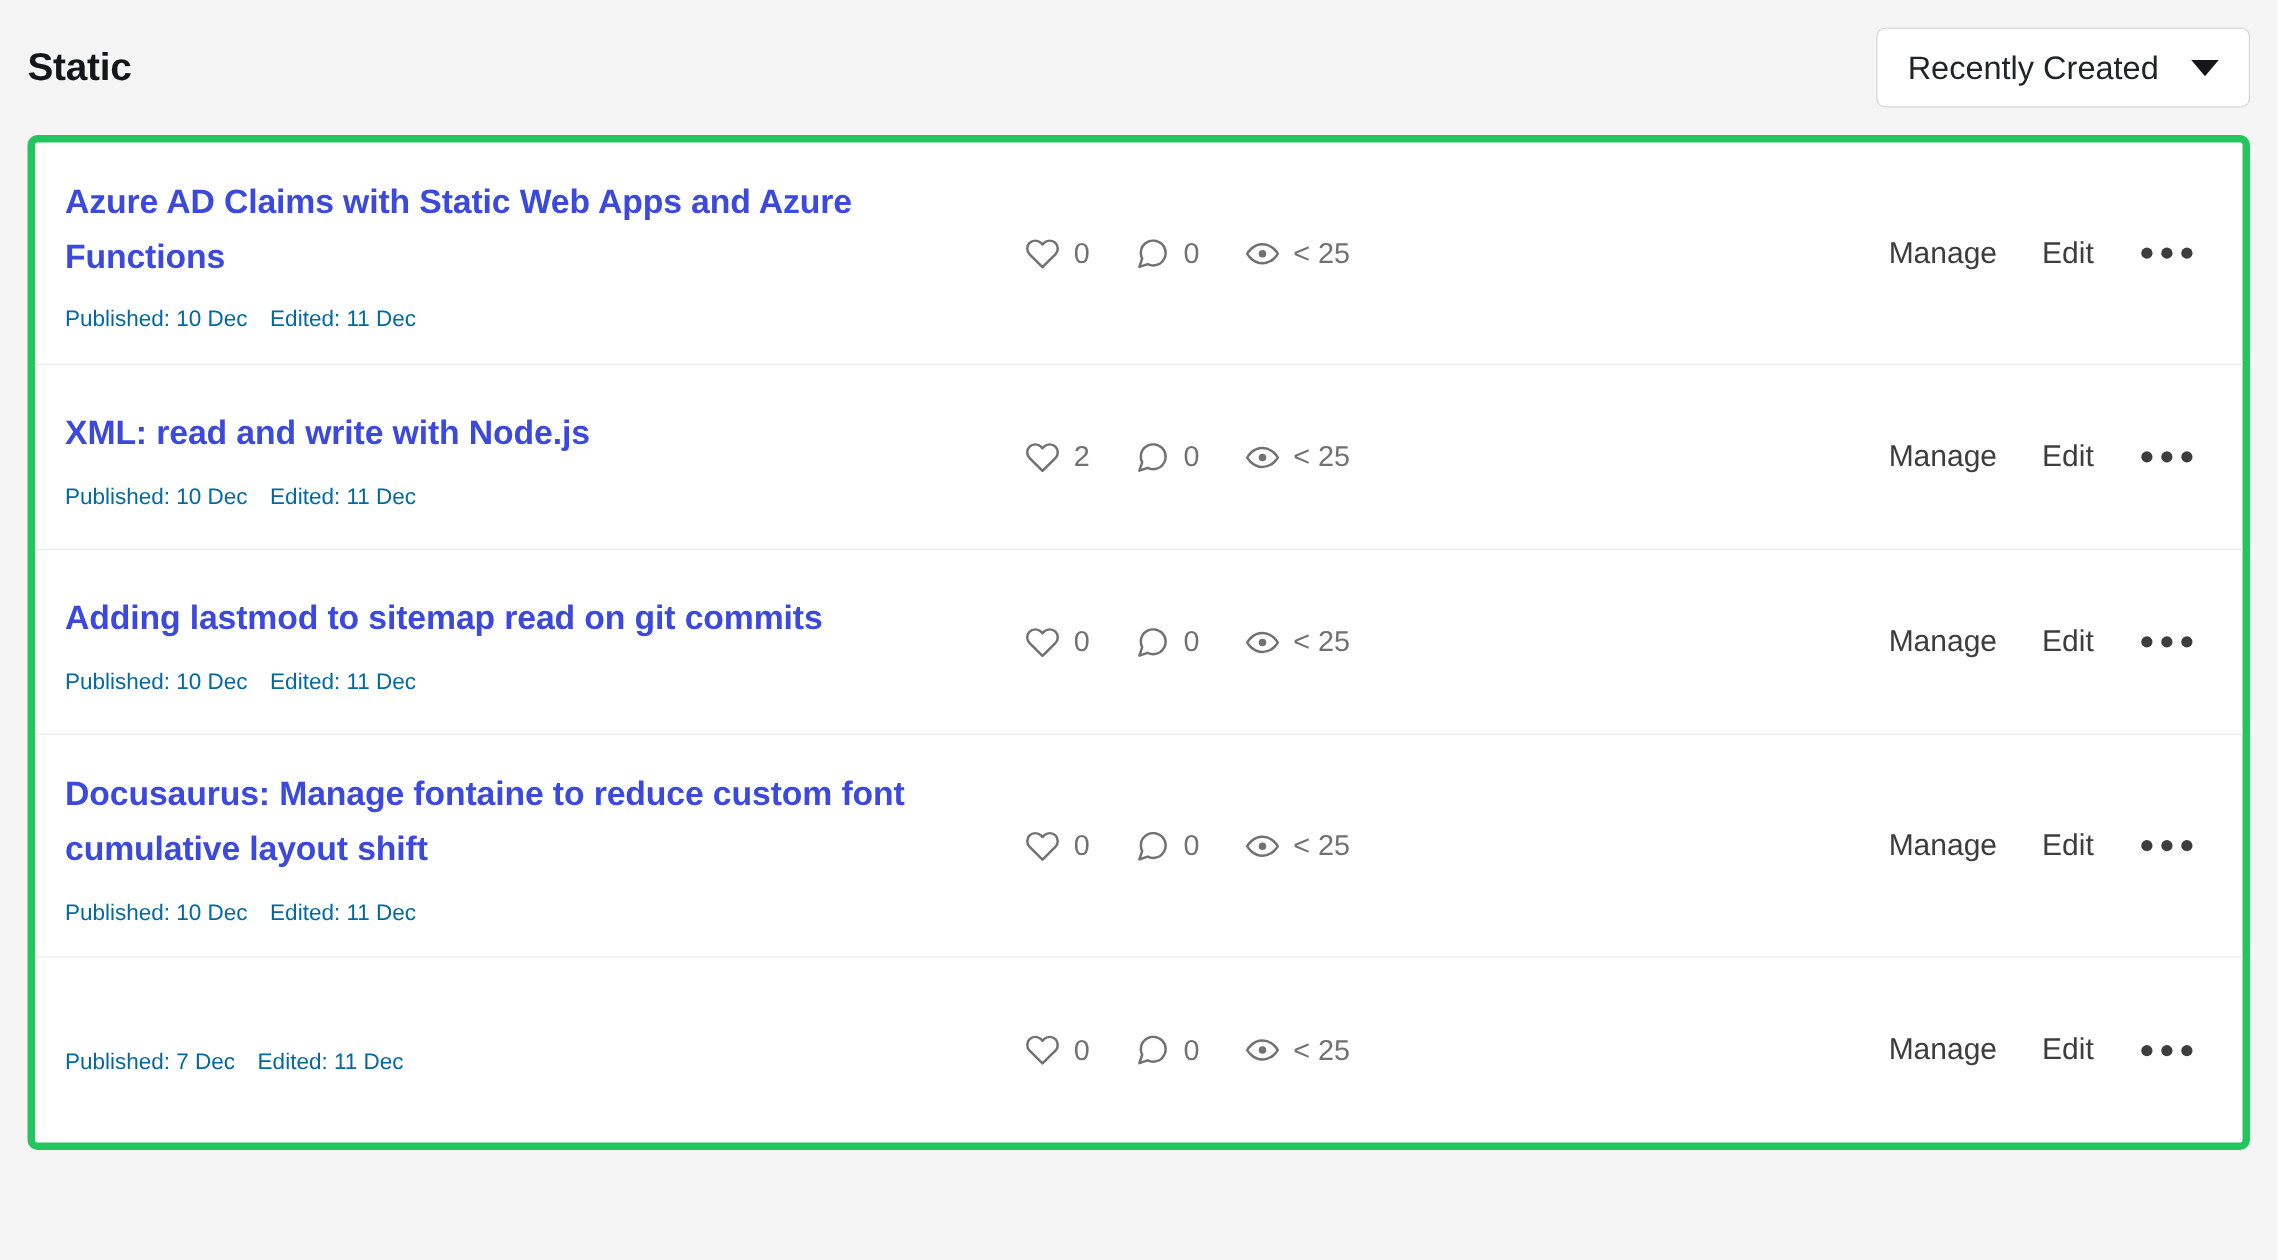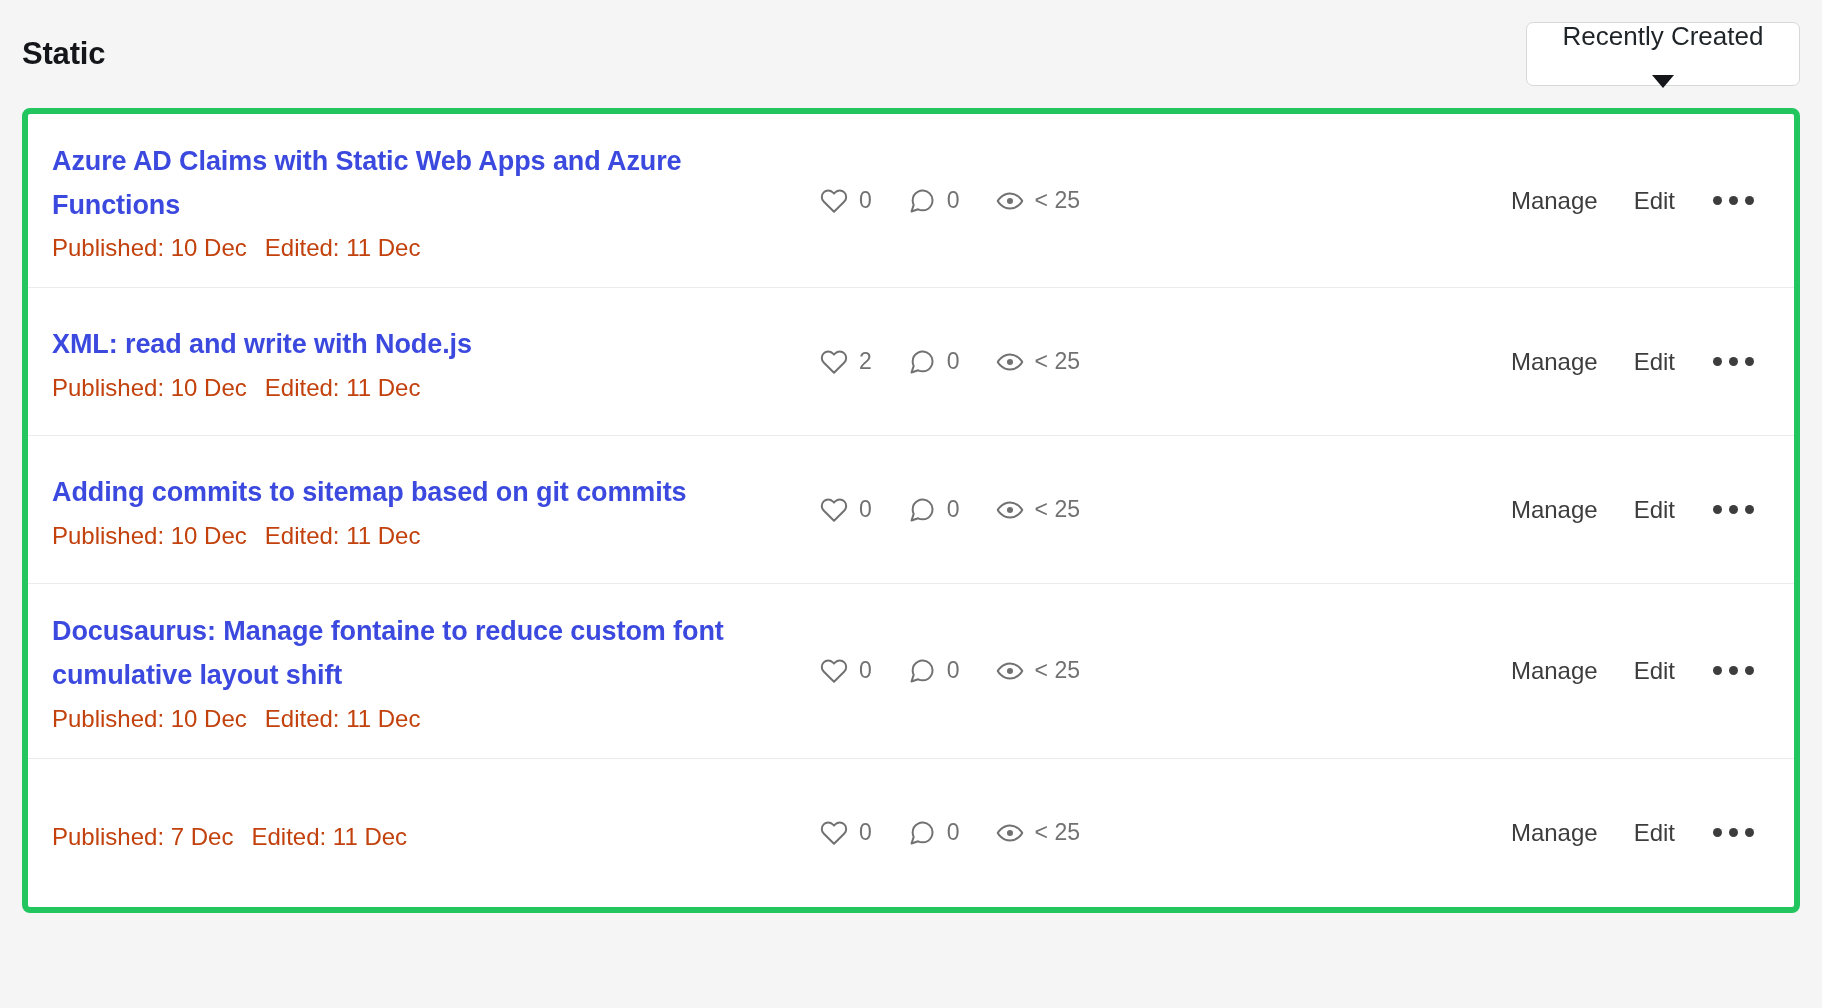--- a/index.html
+++ b/index.html
@@ -46,21 +46,20 @@
     justify-content: space-between;
     background: #ffffff;
     border: 1px solid #d8d8d8;
     border-radius: 7px;
     height: 64px;
     min-width: 274px;
     padding: 0 24px 0 24px;
     box-sizing: border-box;
     cursor: pointer;
     gap: 26px;
-    flex-direction: column;
   }
   .sort-select-label {
     font-size: 26px;
     color: #1f2428;
     white-space: nowrap;
     line-height: 1;
   }
   .caret {
     width: 0;
     height: 0;
@@ -103,23 +102,23 @@
     display: block;
     color: #3b49df;
     font-size: 27px;
     font-weight: bold;
     line-height: 1.62;
     text-decoration: none;
     letter-spacing: -0.1px;
   }
 
   .post-meta {
-    margin-top: 7px;
-    font-size: 24px;
-    color: #c2410c;
+    margin-top: 18px;
+    font-size: 18px;
+    color: #0369a1;
     line-height: 1.2;
     white-space: nowrap;
   }
   .post-meta .sep { display: inline-block; width: 18px; }
 
   
   .post-stats {
     display: flex;
     align-items: center;
     gap: 36px;
@@ -285,21 +284,21 @@
       <button class="dots-btn" type="button">
         <span class="dot"></span>
             <span class="dot"></span>
             <span class="dot"></span>
       </button>
     </div>
   </div>
 
   <div class="post-row">
     <div class="post-main">
-      <a class="post-title" href="#">Adding commits to sitemap based on git commits</a>
+      <a class="post-title" href="#">Adding lastmod to sitemap read on git commits</a>
       <div class="post-meta">
         <span>Published: 10 Dec</span><span class="sep"></span><span>Edited: 11 Dec</span>
       </div>
     </div>
 
     <div class="post-stats">
       <a class="stat" href="#">
         <span>
           <svg width="28" height="28" viewBox="0 0 24 24" fill="none" stroke="#717171" stroke-width="1.7" stroke-linecap="round" stroke-linejoin="round">
                 <path d="M20.84 4.61a5.5 5.5 0 0 0-7.78 0L12 5.67l-1.06-1.06a5.5 5.5 0 0 0-7.78 7.78l1.06 1.06L12 21.23l7.78-7.78 1.06-1.06a5.5 5.5 0 0 0 0-7.78z"></path>

